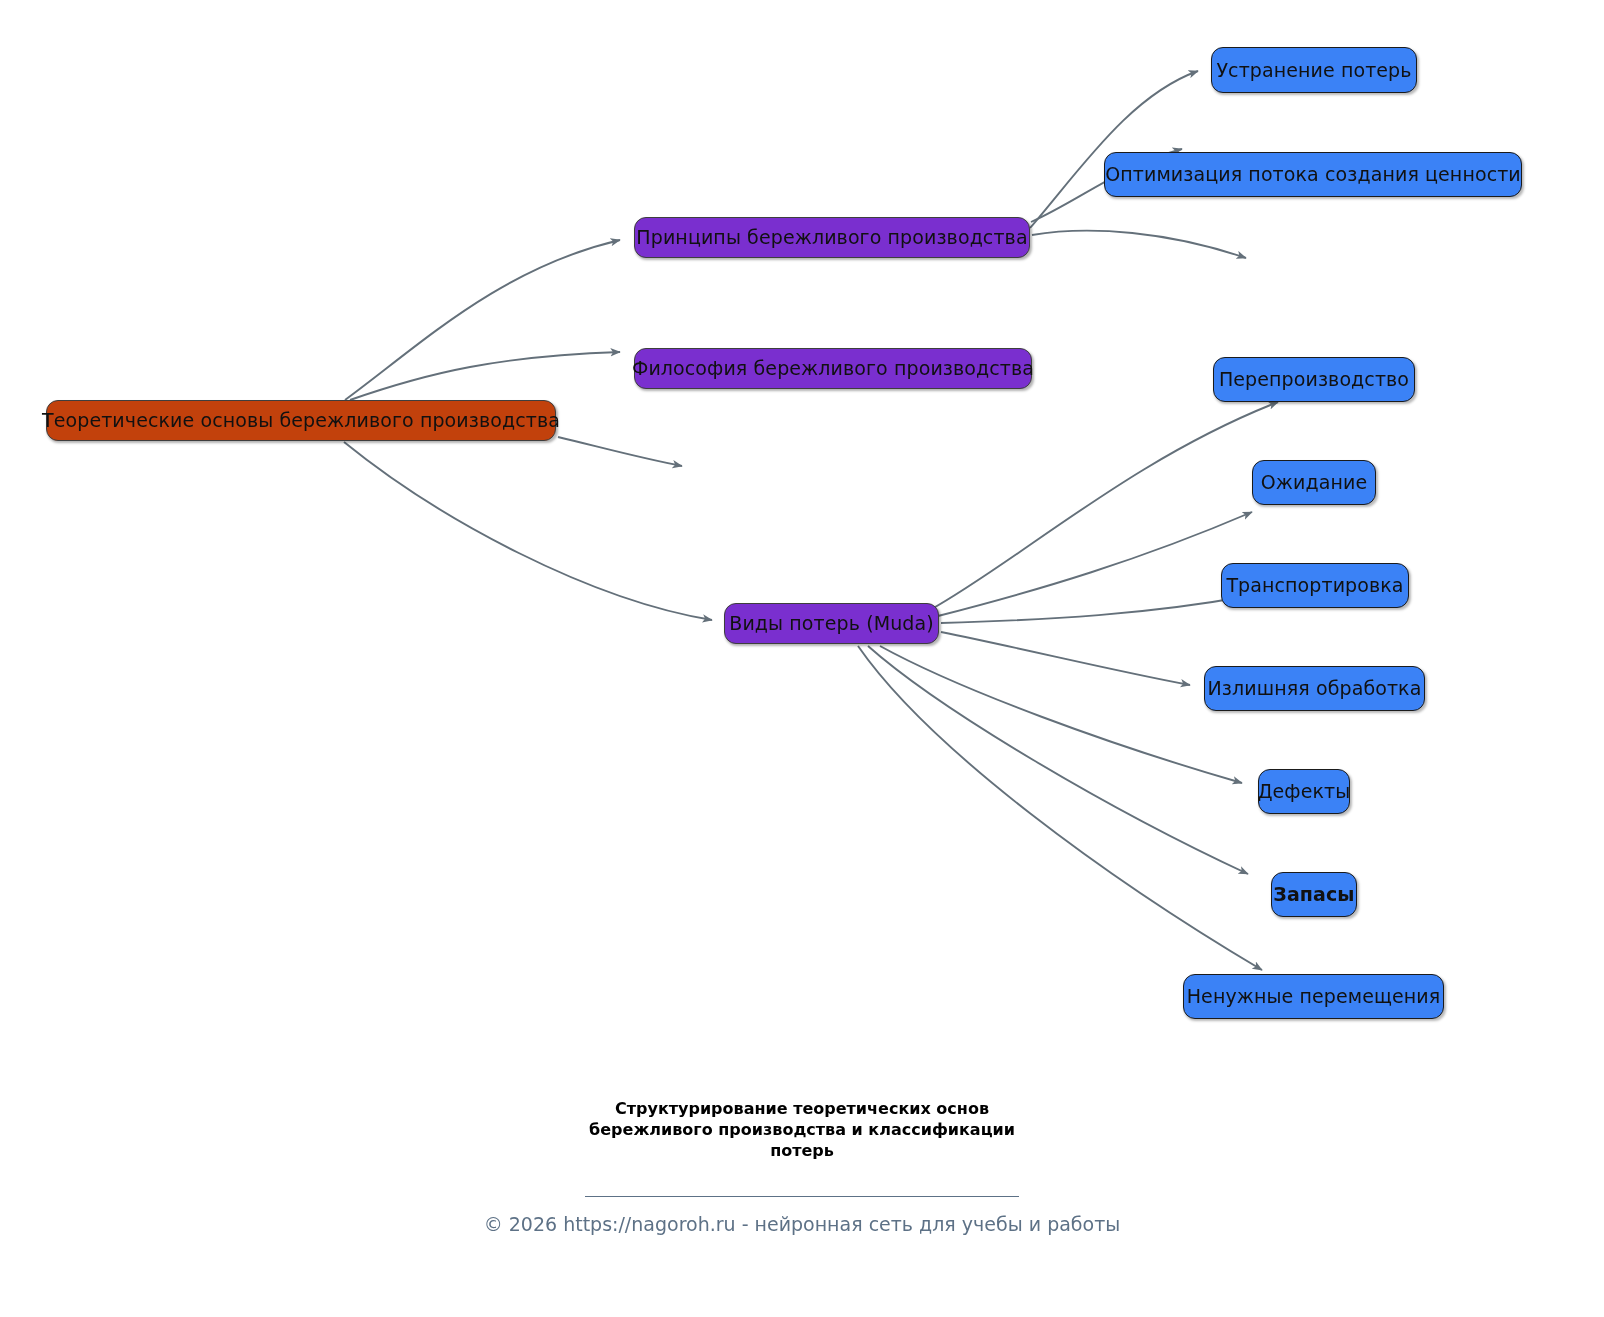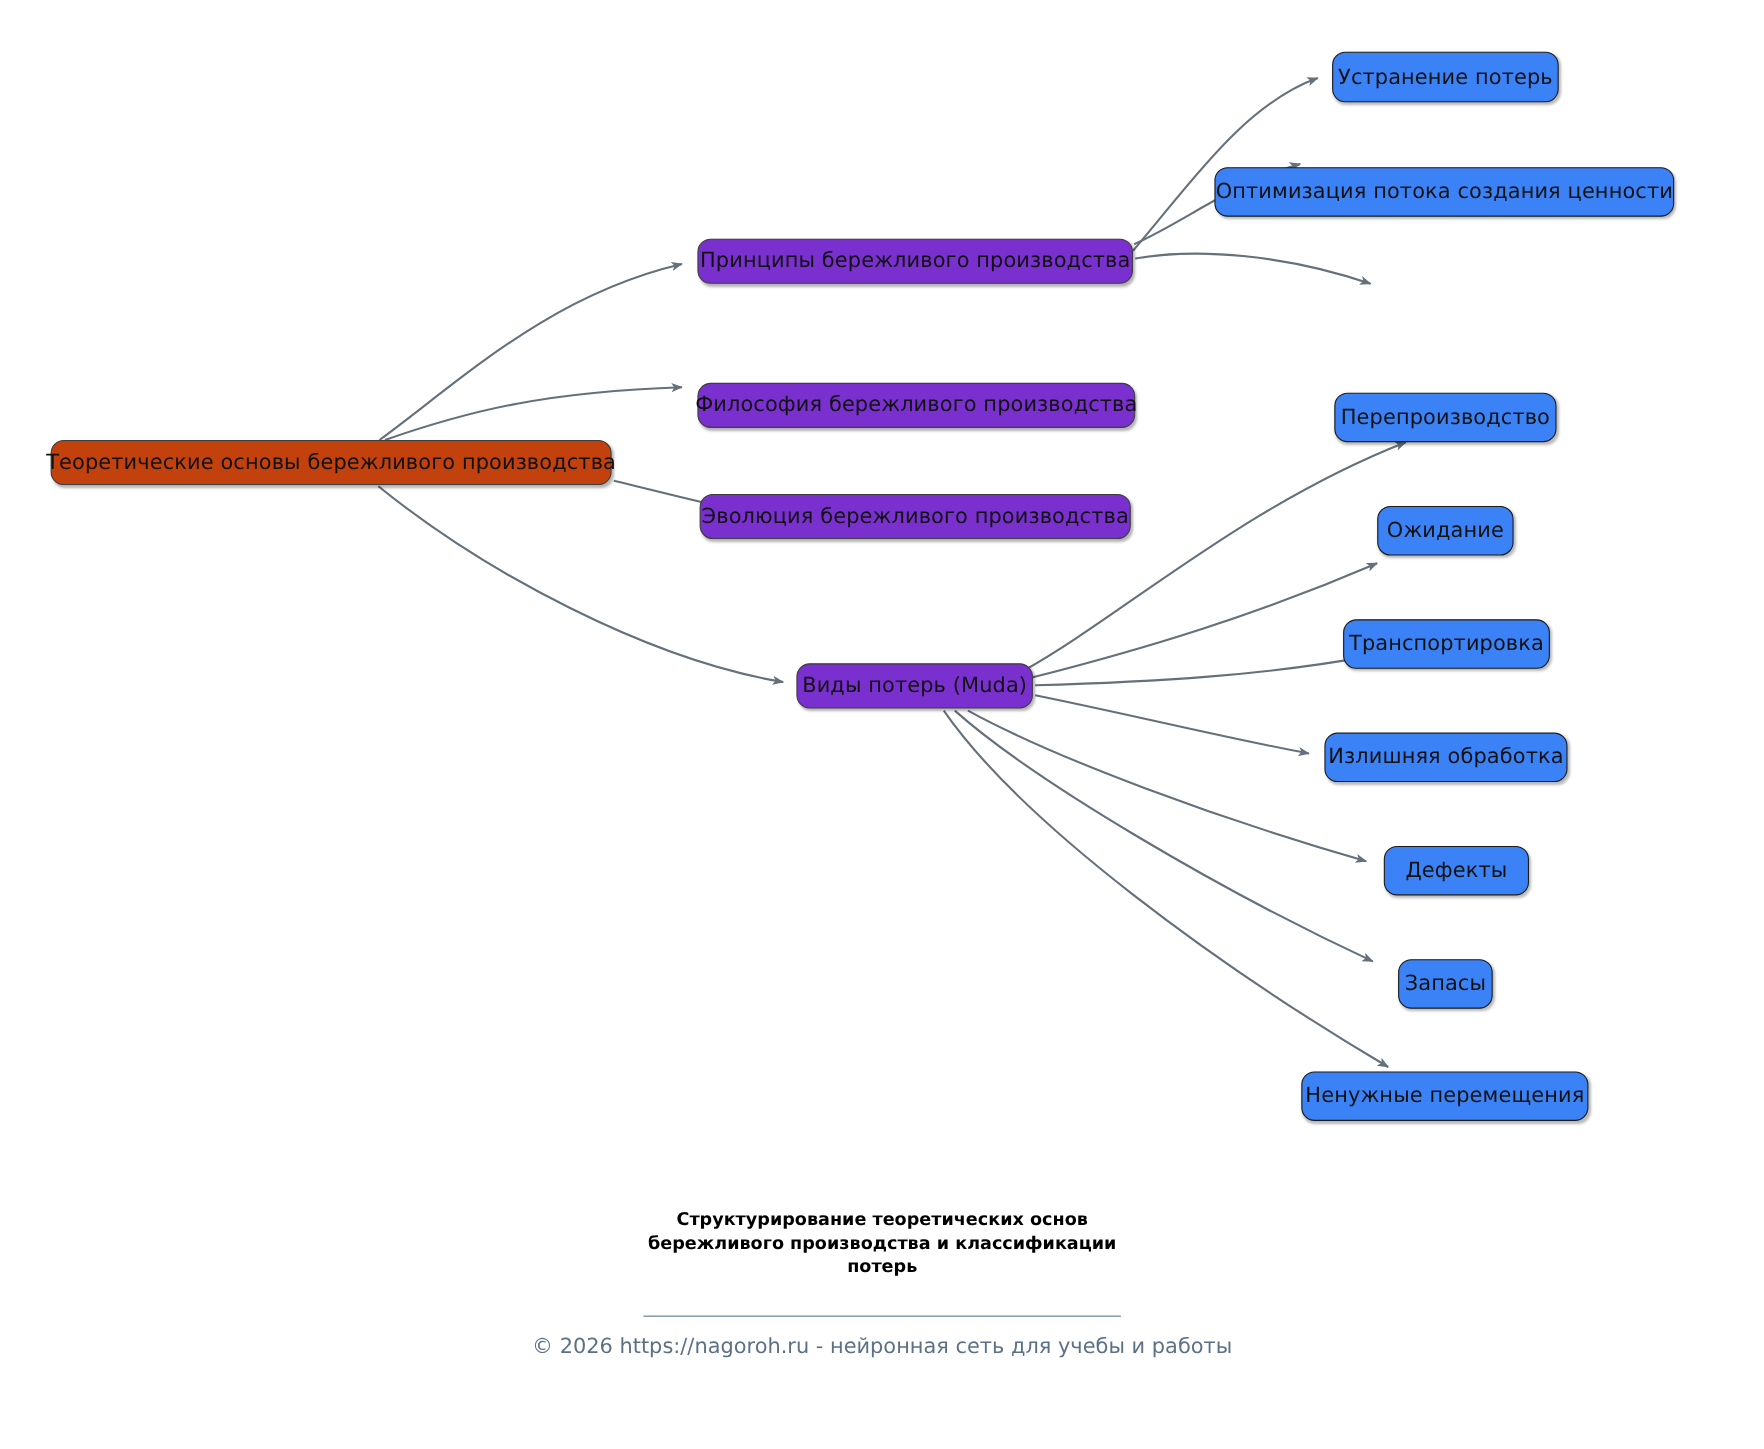--- a/index.html
+++ b/index.html
@@ -125,23 +125,20 @@
   <div class="node root" style="left:46px; top:400px; width:510px; height:41px;">
     <span>Теоретические основы бережливого производства</span>
   </div>
 
   <div class="node branch" style="left:634px; top:217px; width:396px; height:41px;">
     <span>Принципы бережливого производства</span>
   </div>
   <div class="node branch" style="left:634px; top:348px; width:398px; height:41px;">
     <span>Философия бережливого производства</span>
   </div>
-  <div class="node branch" style="left:636px; top:449px; width:392px; height:41px;">
-    <span>Эволюция бережливого производства</span>
-  </div>
   <div class="node branch" style="left:724px; top:603px; width:215px; height:41px;">
     <span>Виды потерь (Muda)</span>
   </div>
 
   <div class="node leaf" style="left:1211px; top:47px; width:206px; height:46px;">
     <span>Устранение потерь</span>
   </div>
   <div class="node leaf" style="left:1104px; top:152px; width:418px; height:45px;">
     <span>Оптимизация потока создания ценности</span>
   </div>
@@ -150,24 +147,24 @@
   </div>
   <div class="node leaf" style="left:1252px; top:460px; width:124px; height:45px;">
     <span>Ожидание</span>
   </div>
   <div class="node leaf" style="left:1221px; top:563px; width:188px; height:45px;">
     <span>Транспортировка</span>
   </div>
   <div class="node leaf" style="left:1204px; top:666px; width:221px; height:45px;">
     <span>Излишняя обработка</span>
   </div>
-  <div class="node leaf" style="left:1258px; top:769px; width:132px; height:45px;">
+  <div class="node leaf" style="left:1258px; top:769px; width:92px; height:45px;">
     <span>Дефекты</span>
   </div>
-  <div class="node leaf" style="left:1271px; top:872px; width:86px; height:45px;">
+  <div class="node leaf" style="left:1271px; top:872px; width:86px; height:45px;font-weight:bold;">
     <span>Запасы</span>
   </div>
   <div class="node leaf" style="left:1183px; top:974px; width:261px; height:45px;">
     <span>Ненужные перемещения</span>
   </div>
 
   <div class="footer footer-title" style="position:absolute;">
     <div>Структурирование теоретических основ</div>
     <div>бережливого производства и классификации</div>
     <div>потерь</div>

